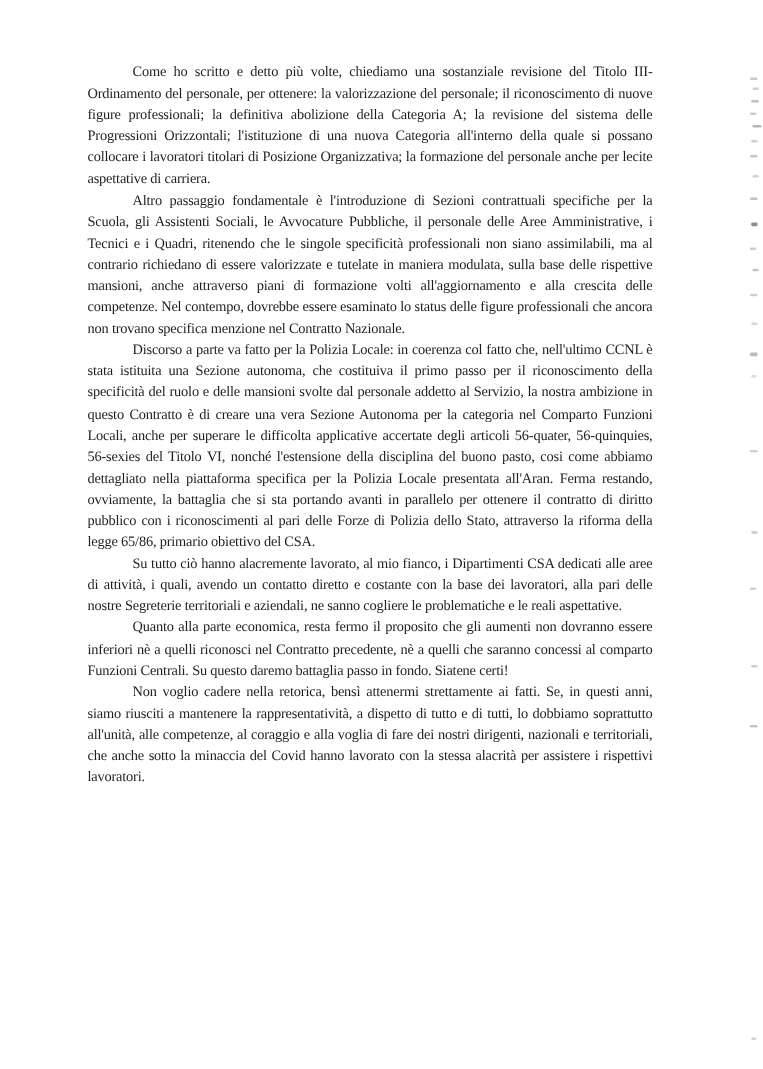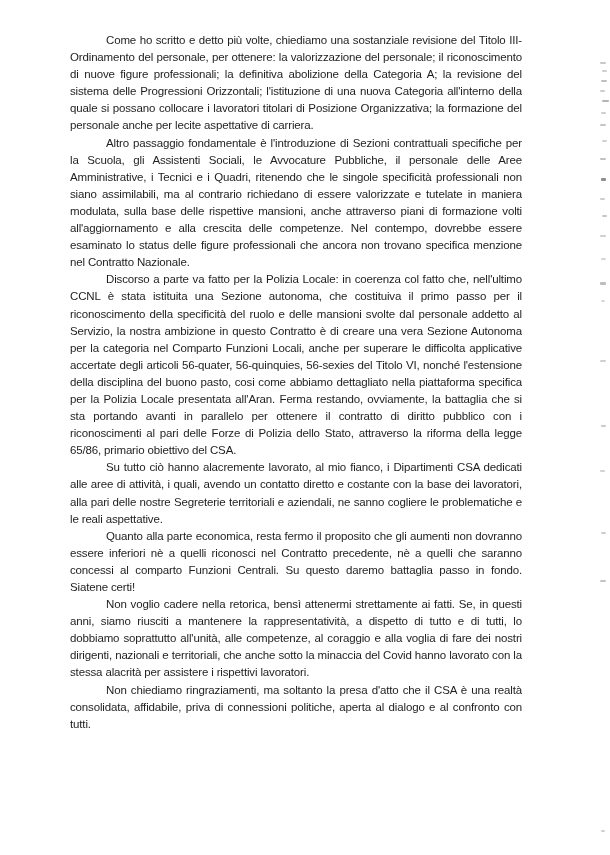--- a/index.html
+++ b/index.html
@@ -11,27 +11,28 @@
     position: relative;
     width: 610px;
     height: 855px;
     background: #ffffff;
     overflow: hidden;
     font-family: "Liberation Sans", sans-serif;
   }
   .text-block {
     position: absolute;
     left: 70px;
-    top: 32px;
+    top: 50px;
     width: 452px;
     color: #1e1e1e;
     font-size: 11.5px;
     line-height: 17.1px;
     letter-spacing: -0.15px;
     text-align: justify;
+    font-family: Liberation Serif, serif;
     -webkit-font-smoothing: antialiased;
   }
   .text-block p {
     margin: 0;
     padding: 0;
     text-indent: 36px;
   }
   .speck {
     position: absolute;
     border-radius: 1px;
@@ -42,21 +43,20 @@
 
 <div class="page">
 
   <div class="text-block">
     <p>Come ho scritto e detto più volte, chiediamo una sostanziale revisione del Titolo III-Ordinamento del personale, per ottenere: la valorizzazione del personale; il riconoscimento di nuove figure professionali; la definitiva abolizione della Categoria A; la revisione del sistema delle Progressioni Orizzontali; l'istituzione di una nuova Categoria all'interno della quale si possano collocare i lavoratori titolari di Posizione Organizzativa; la formazione del personale anche per lecite aspettative di carriera.</p>
     <p>Altro passaggio fondamentale è l'introduzione di Sezioni contrattuali specifiche per la Scuola, gli Assistenti Sociali, le Avvocature Pubbliche, il personale delle Aree Amministrative, i Tecnici e i Quadri, ritenendo che le singole specificità professionali non siano assimilabili, ma al contrario richiedano di essere valorizzate e tutelate in maniera modulata, sulla base delle rispettive mansioni, anche attraverso piani di formazione volti all'aggiornamento e alla crescita delle competenze. Nel contempo, dovrebbe essere esaminato lo status delle figure professionali che ancora non trovano specifica menzione nel Contratto Nazionale.</p>
     <p>Discorso a parte va fatto per la Polizia Locale: in coerenza col fatto che, nell'ultimo CCNL è stata istituita una Sezione autonoma, che costituiva il primo passo per il riconoscimento della specificità del ruolo e delle mansioni svolte dal personale addetto al Servizio, la nostra ambizione in questo Contratto è di creare una vera Sezione Autonoma per la categoria nel Comparto Funzioni Locali, anche per superare le difficolta applicative accertate degli articoli 56-quater, 56-quinquies, 56-sexies del Titolo VI, nonché l'estensione della disciplina del buono pasto, cosi come abbiamo dettagliato nella piattaforma specifica per la Polizia Locale presentata all'Aran. Ferma restando, ovviamente, la battaglia che si sta portando avanti in parallelo per ottenere il contratto di diritto pubblico con i riconoscimenti al pari delle Forze di Polizia dello Stato, attraverso la riforma della legge 65/86, primario obiettivo del CSA.</p>
     <p>Su tutto ciò hanno alacremente lavorato, al mio fianco, i Dipartimenti CSA dedicati alle aree di attività, i quali, avendo un contatto diretto e costante con la base dei lavoratori, alla pari delle nostre Segreterie territoriali e aziendali, ne sanno cogliere le problematiche e le reali aspettative.</p>
     <p>Quanto alla parte economica, resta fermo il proposito che gli aumenti non dovranno essere inferiori nè a quelli riconosci nel Contratto precedente, nè a quelli che saranno concessi al comparto Funzioni Centrali. Su questo daremo battaglia passo in fondo. Siatene certi!</p>
     <p>Non voglio cadere nella retorica, bensì attenermi strettamente ai fatti. Se, in questi anni, siamo riusciti a mantenere la rappresentatività, a dispetto di tutto e di tutti, lo dobbiamo soprattutto all'unità, alle competenze, al coraggio e alla voglia di fare dei nostri dirigenti, nazionali e territoriali, che anche sotto la minaccia del Covid hanno lavorato con la stessa alacrità per assistere i rispettivi lavoratori.</p>
-    <p>Non chiediamo ringraziamenti, ma soltanto la presa d'atto che il CSA è una realtà consolidata, affidabile, priva di connessioni politiche, aperta al dialogo e al confronto con tutti.</p>
   </div>
 
   <div class="speck" style="left:600px;top:62px;width:6px;height:2px;background:#c9c9c9;"></div>
   <div class="speck" style="left:602px;top:70px;width:5px;height:2px;background:#cfcfcf;"></div>
   <div class="speck" style="left:601px;top:80px;width:6px;height:2px;background:#c0c0c0;"></div>
   <div class="speck" style="left:600px;top:90px;width:5px;height:2px;background:#cccccc;"></div>
   <div class="speck" style="left:602px;top:100px;width:7px;height:2px;background:#b5b5b5;"></div>
   <div class="speck" style="left:601px;top:112px;width:5px;height:2px;background:#cfcfcf;"></div>
   <div class="speck" style="left:600px;top:124px;width:6px;height:2px;background:#c6c6c6;"></div>
   <div class="speck" style="left:602px;top:140px;width:5px;height:2px;background:#d2d2d2;"></div>

